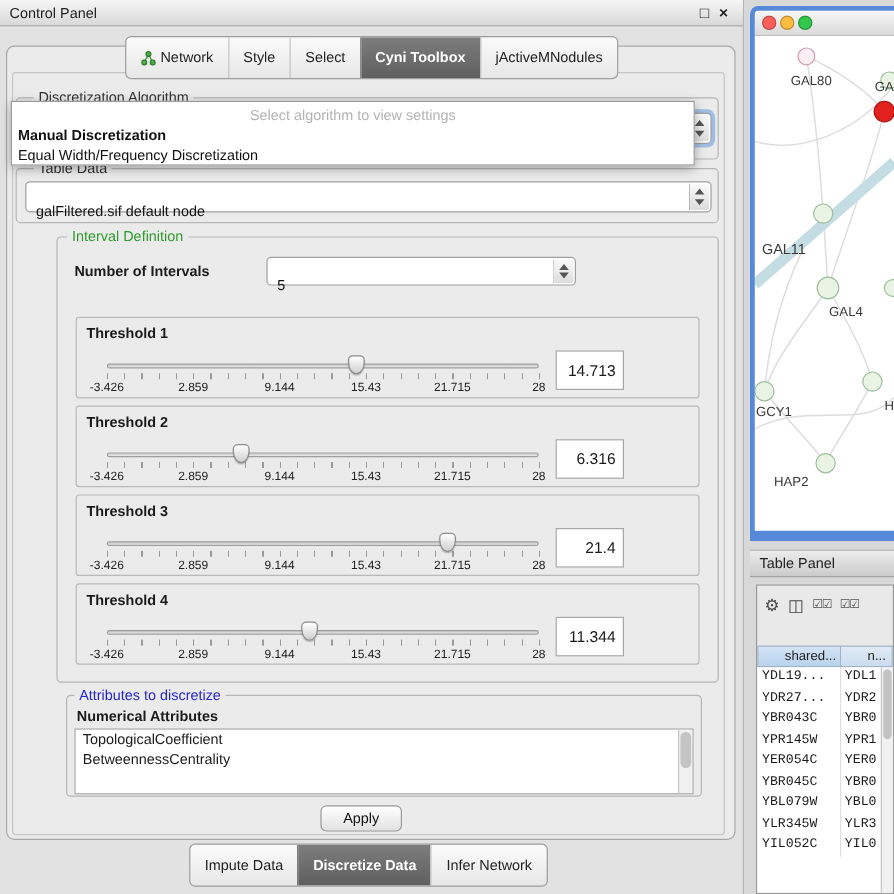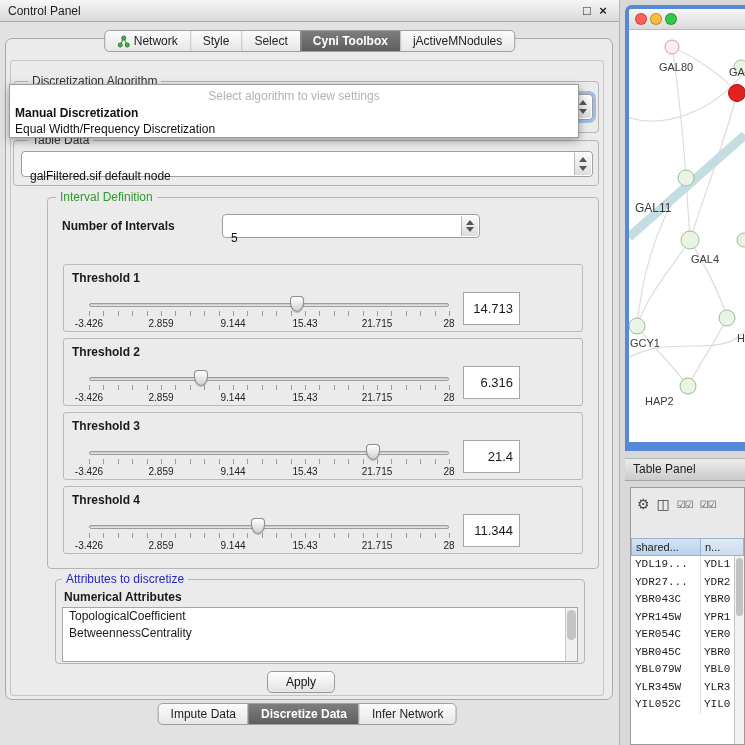--- a/index.html
+++ b/index.html
@@ -7,21 +7,21 @@
   body { font-family:"Liberation Sans", sans-serif; background:#d8d8d8; position:relative; overflow:hidden; color:#1a1a1a; }
   .abs { position:absolute; }
 
   
   .control-panel { position:absolute; left:0; top:0; width:620px; height:745px; background:#e2e2e2; border-right:1px solid #b5b5b5; }
   .titlebar { position:absolute; left:0; top:0; width:100%; height:22px; background:linear-gradient(#f6f6f6,#d9d9d9); border-bottom:1px solid #a8a8a8; display:flex; align-items:center; padding:0 8px; }
   .titlebar .t { font-size:12px; color:#222; flex:1; }
   .winbtn { font-size:13px; color:#222; font-weight:700; width:16px; text-align:center; cursor:default; }
 
   
-  .seg-bar { position:absolute; display:flex; height:22px; border:1px solid #9f9f9f; border-radius:5px; background:linear-gradient(#fbfbfb,#e7e7e7); overflow:hidden; z-index:5; }
+  .seg-bar { position:absolute; display:flex; height:36px; border:1px solid #9f9f9f; border-radius:5px; background:linear-gradient(#fbfbfb,#e7e7e7); overflow:hidden; z-index:5; }
   .seg { font-size:12px; line-height:20px; padding:0 12px; color:#222; border-left:1px solid #c4c4c4; white-space:nowrap; display:flex; align-items:center; gap:4px; }
   .seg:first-child { border-left:none; }
   .seg.selected { background:linear-gradient(#7d7d7d,#5f5f5f); color:#fff; font-weight:700; border-left-color:#6a6a6a; }
 
   .main-panel { position:absolute; left:5px; top:38px; width:608px; height:662px; background:#ebebeb; border:1px solid #a9a9a9; border-radius:7px; }
   .content-frame { position:absolute; left:10px; top:60px; width:594px; height:636px; border:1px solid #c6c6c6; border-radius:3px; }
 
   .group { position:absolute; border:1px solid #b6b6b6; border-radius:4px; }
   .group-title { position:absolute; top:-8px; background:#ebebeb; padding:0 4px; font-size:12px; white-space:nowrap; }
   .t-green { color:#2e9b2e; }
@@ -66,21 +66,21 @@
   .net-titlebar { position:absolute; left:0; top:0; right:0; height:21px; background:linear-gradient(#f7f7f7,#dadada); border-bottom:1px solid #bdbdbd; }
   .tl { position:absolute; top:4px; width:12px; height:12px; border-radius:50%; border:1px solid rgba(0,0,0,.25); }
   .net-canvas { position:absolute; left:0; top:22px; right:0; bottom:0; background:#fff; overflow:hidden; }
 
   .tp-bar { position:absolute; left:625px; top:458px; width:120px; height:23px; background:linear-gradient(#ececec,#cbcbcb); border-top:1px solid #b8b8b8; border-bottom:1px solid #a5a5a5; font-size:12px; line-height:21px; padding-left:8px; color:#222; }
   .table-window { position:absolute; left:630px; top:487px; width:115px; height:258px; background:#e9e9e9; border:1px solid #9b9b9b; overflow:hidden; }
   .tw-toolbar { position:absolute; left:6px; top:6px; height:20px; display:flex; align-items:center; gap:7px; color:#444; }
   .tw-toolbar .ic { font-size:14px; line-height:18px; }
   .tw-toolbar .ck { font-size:10px; letter-spacing:-1px; color:#555; }
   .thead { position:absolute; left:0; top:50px; width:100%; height:18px; display:flex; font-size:11px; }
-  .th-cell { border:1px solid #9db3c9; border-left:none; line-height:16px; padding-left:4px; color:#222; overflow:hidden; white-space:nowrap; }
+  .th-cell { border:1px solid #9db3c9; border-left:none; line-height:16px; padding-left:22px; color:#222; overflow:hidden; white-space:nowrap; }
   .th-cell.c1 { width:70px; background:linear-gradient(#d3e3f4,#b9d2ec); border-left:1px solid #9db3c9; }
   .th-cell.c2 { flex:1; background:linear-gradient(#e0eaf5,#ccdcef); }
   .tbody { position:absolute; left:0; top:68px; width:100%; bottom:0; background:#fff; font-size:11px; }
   .trow { display:flex; height:17.5px; line-height:17.5px;font-family:Liberation Mono, monospace; }
   .td1 { width:70px; padding-left:4px; border-right:1px solid #e0e0e0; overflow:hidden; white-space:nowrap; }
   .td2 { flex:1; padding-left:3px; overflow:hidden; white-space:nowrap; }
   .tw-scroll { position:absolute; top:68px; right:0; bottom:0; width:10px; background:#f1f1f1; border-left:1px solid #c5c5c5; }
   .tw-scroll .vthumb { position:absolute; left:1px; right:1px; top:2px; height:58px; background:#c2c2c2; border-radius:4px; }
 
   svg text { font-family:"Liberation Sans", sans-serif; }

